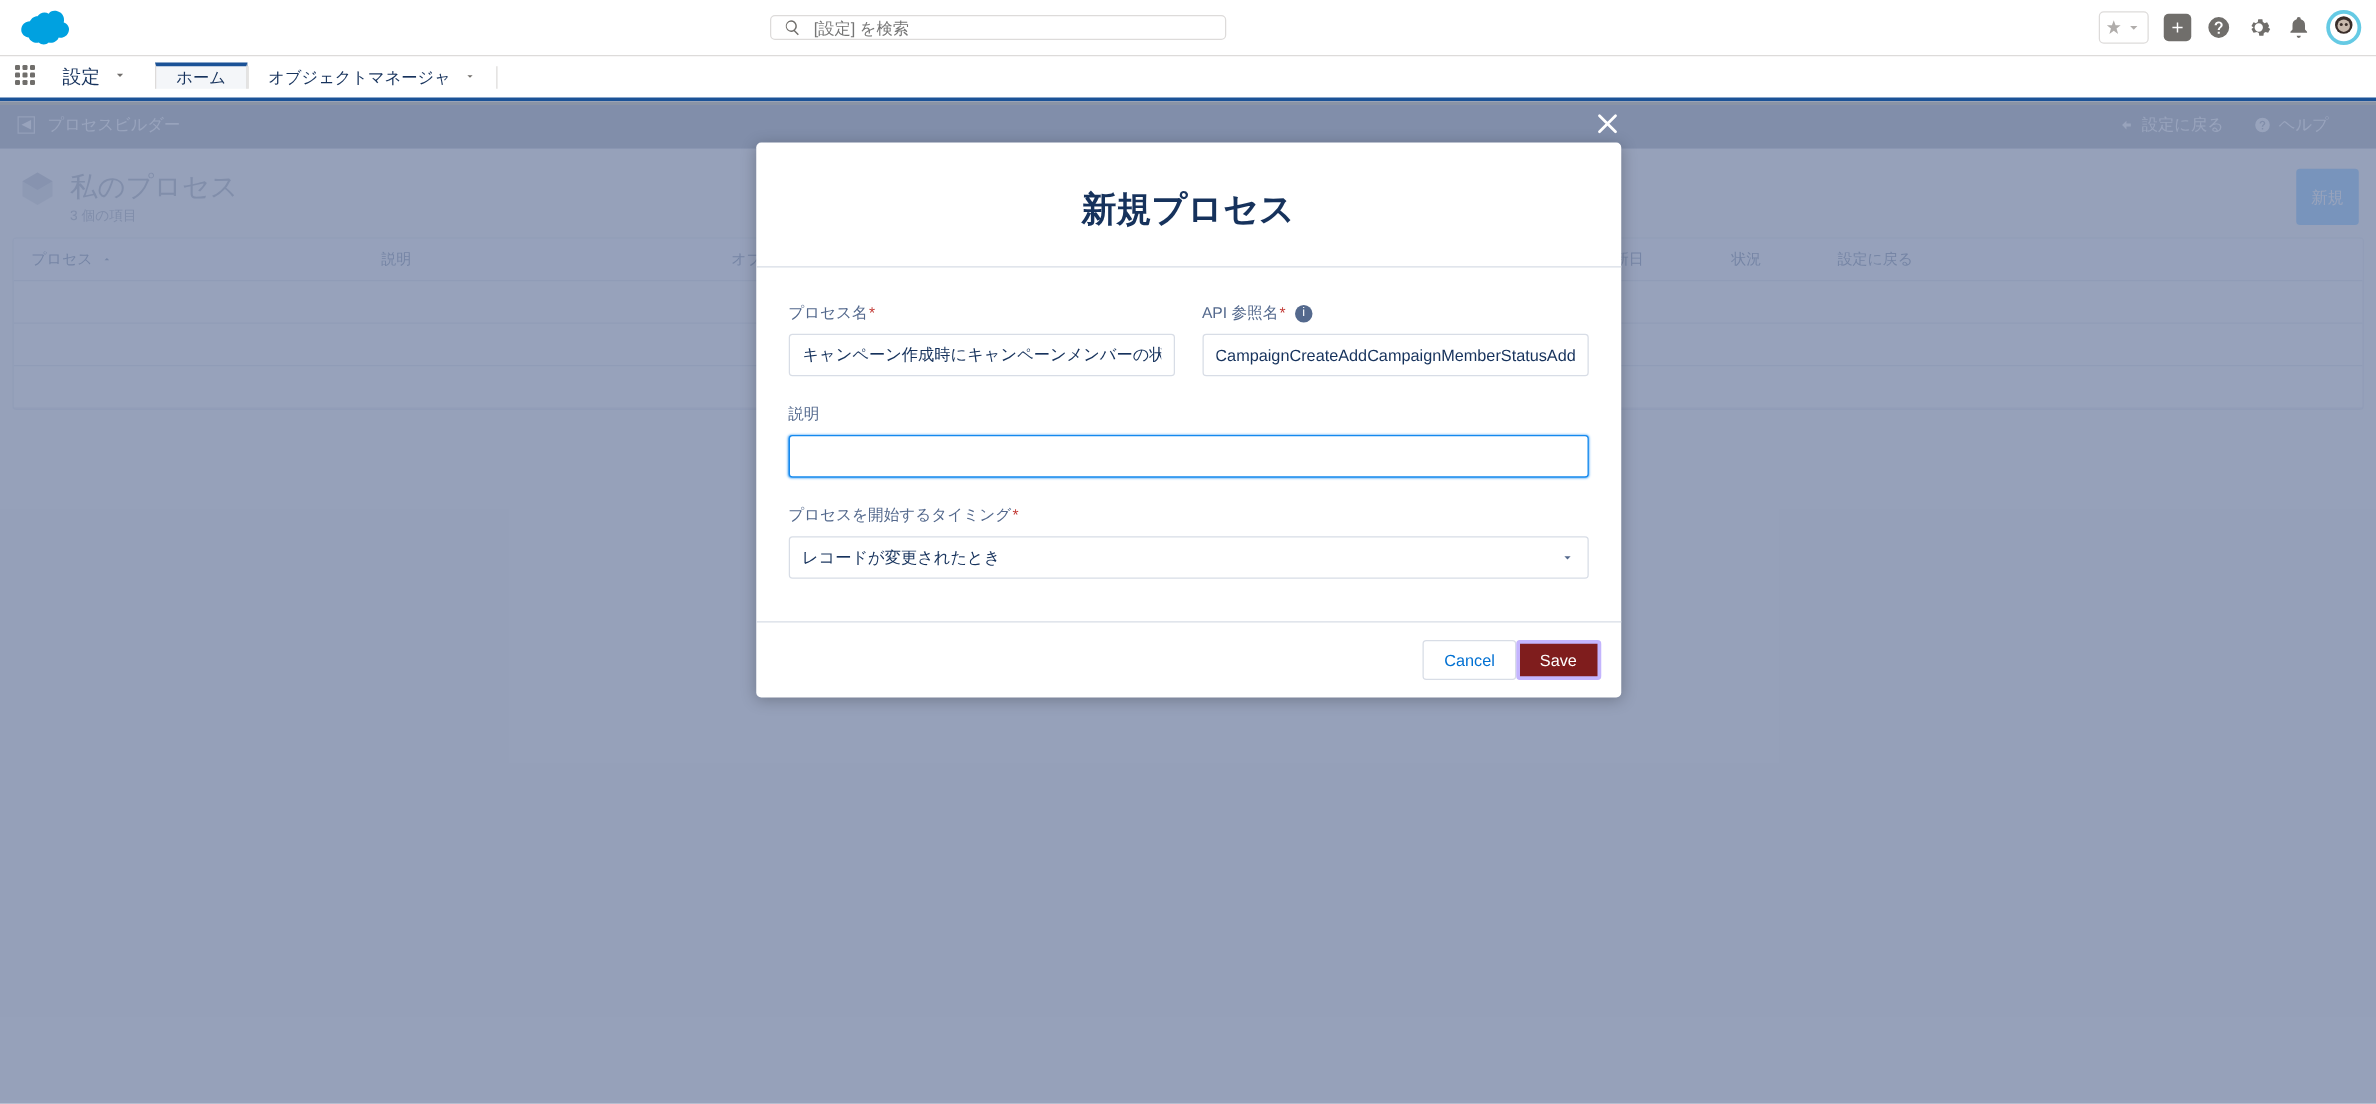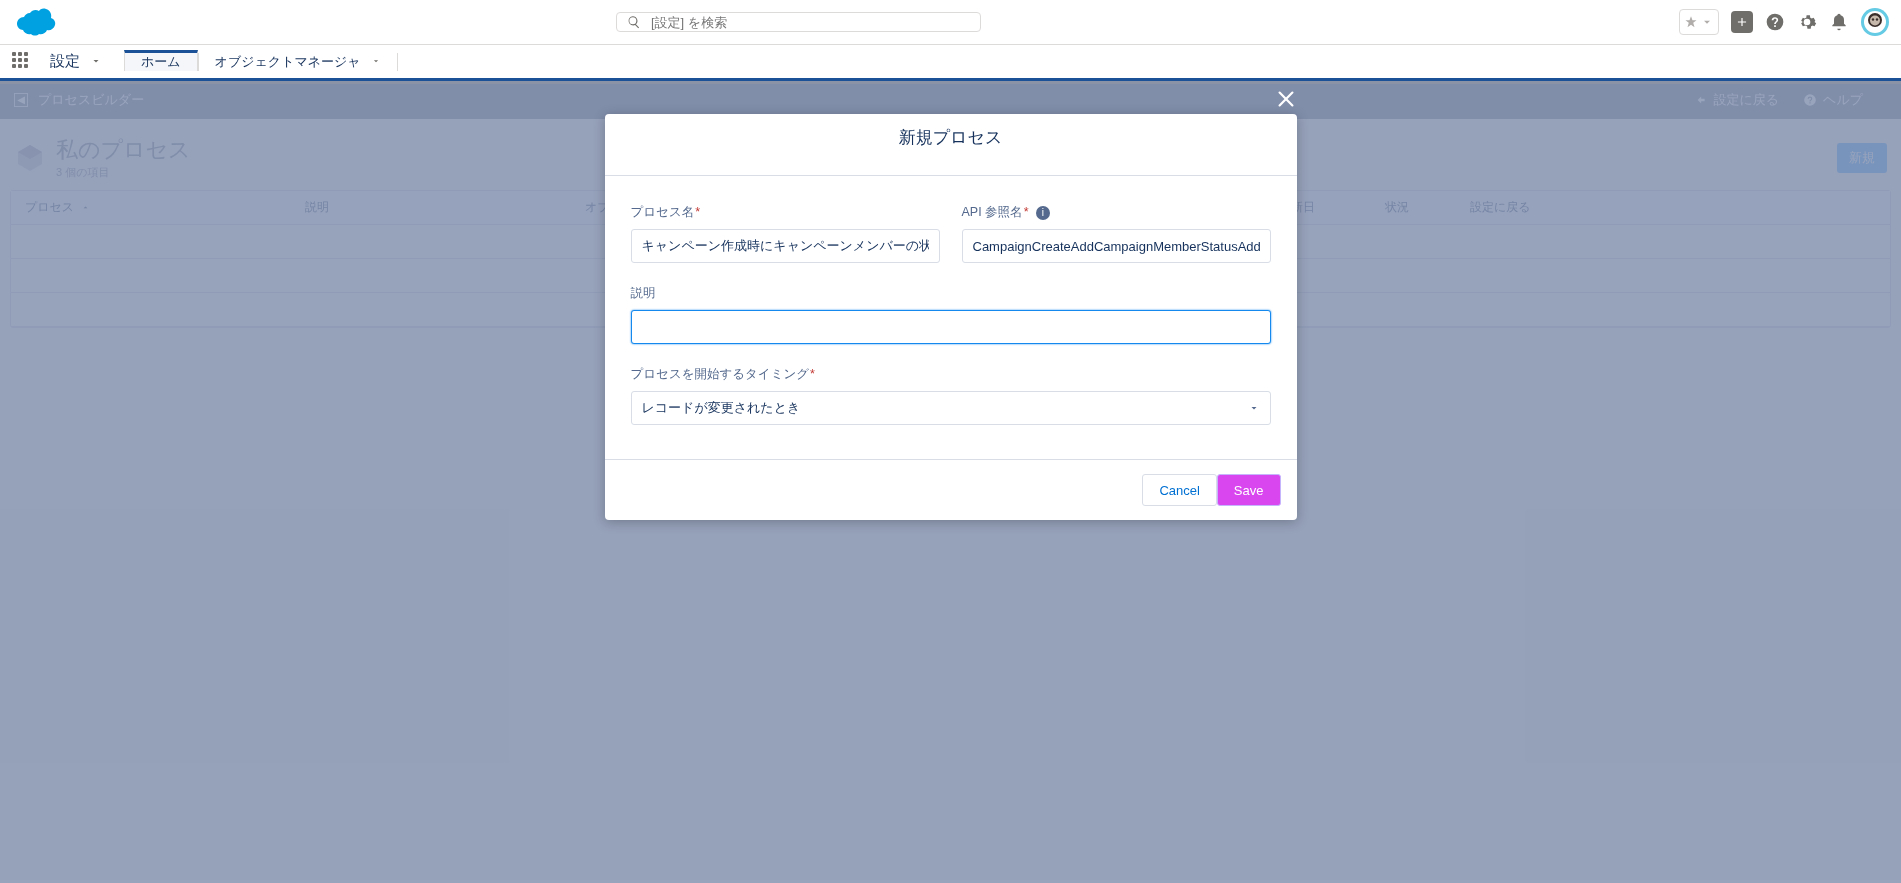--- a/index.html
+++ b/index.html
@@ -37,54 +37,54 @@
 
   
   .builder-hdr{height:38px;background:#8a94a6;display:flex;align-items:center;padding:0 14px;color:#fff;font-size:13px}
   .builder-hdr .sq{width:14px;height:14px;border:1px solid rgba(255,255,255,.8);margin-right:10px;display:flex;align-items:center;justify-content:center;font-size:10px;line-height:1}
   .builder-hdr .spacer{flex:1}
   .builder-hdr .bk{display:flex;align-items:center;gap:6px;margin-right:24px}
   .builder-hdr svg{width:14px;height:14px;fill:#fff}
 
   
   .page{background:#f2f2f3;height:calc(883px - 45px - 39px - 38px);padding:10px 10px 0 10px;position:relative}
-  .page-head{display:flex;align-items:center;padding:6px 4px 10px 4px}
+  .page-head{display:flex;padding:6px 4px 10px 4px}
   .page-icon{width:32px;height:32px;margin-right:10px}
   .page-title{font-size:22px;color:#8a94a6;font-weight:400}
   .page-sub{font-size:11px;color:#8a94a6}
   .new-btn{margin-left:auto;background:#5eb4ff;color:#fff;border:none;border-radius:3px;padding:6px 12px;font-size:13px}
 
   .grid{border:1px solid #d8dde6;background:#f9f9fa;border-radius:3px}
   .ghead{display:flex;height:34px;align-items:center;font-size:12px;color:#54698d;border-bottom:1px solid #d8dde6;background:#f4f6f9}
   .gh{padding:0 14px}
   .gh.sort svg{width:9px;height:9px;fill:#54698d;margin-left:4px;vertical-align:middle}
   .c-proc{width:280px}.c-desc{width:280px}.c-obj{width:350px}.c-type{width:320px}.c-date{width:130px}.c-stat{width:85px}.c-act{flex:1}
   .grow{height:34px;border-bottom:1px solid #d8dde6}
 
   
   .scrim{position:absolute;inset:0;background:rgba(126,140,171,.8);top:0}
   .modal-wrap{position:absolute;left:0;right:0;top:114px;display:flex;justify-content:center;pointer-events:none}
   .modal{width:692px;background:#fff;border-radius:4px;box-shadow:0 2px 12px rgba(0,0,0,.25);pointer-events:auto;position:relative}
   .close{position:absolute;top:-26px;right:-2px;width:24px;height:24px;color:#fff;cursor:pointer}
   .close svg{width:22px;height:22px;fill:#fff}
-  .m-title{font-size:17px;color:#16325c;text-align:center;padding:12px 0 26px 0;border-bottom:1px solid #d8dde6;font-weight:400}
+  .m-title{font-size:28px;color:#16325c;text-align:center;padding:35px 0 26px 0;border-bottom:1px solid #d8dde6;font-weight:700}
   .m-body{padding:28px 26px 34px 26px}
   .row{display:flex;gap:22px;margin-bottom:22px}
   .field{flex:1;min-width:0}
   .lbl{font-size:12.5px;color:#54698d;display:block;margin-bottom:8px}
   .req{color:#c23934;margin-left:1px}
   .info{display:inline-flex;width:14px;height:14px;background:#54698d;border-radius:50%;color:#fff;align-items:center;justify-content:center;font-size:10px;margin-left:4px;vertical-align:middle}
   .inp,.sel{width:100%;height:34px;border:1px solid #d8dde6;border-radius:3px;padding:0 10px;font-size:13px;color:#16325c;background:#fff;outline:none}
   .inp.focus{border-color:#1589ee;box-shadow:0 0 2px #1589ee}
   .sel{display:flex;align-items:center;justify-content:space-between;cursor:pointer}
   .sel svg{width:12px;height:12px;fill:#54698d}
   .m-foot{border-top:1px solid #d8dde6;padding:14px 16px;display:flex;justify-content:flex-end;}
   .btn{height:32px;padding:0 16px;border-radius:3px;font-size:13px;cursor:pointer}
   .btn-neutral{background:#fff;border:1px solid #d8dde6;color:#0070d2}
-  .btn-brand{background:#d946ef;border:1px solid #c4b5fd;color:#fff}
+  .btn-brand{background:#7f1d1d;border:3px solid #c4b5fd;color:#fff}
 </style>
 </head>
 <body>
 
 <div class="global-header">
   <div class="logo">
     <svg viewBox="0 0 44 30">
         <path fill="#00A1E0" d="M18 6c2-3 6-4 9-2 1-2 4-3 7-2 4 1 6 5 5 9 3 1 5 4 4 7-1 4-5 6-8 5-1 3-5 5-8 4-2 2-6 2-8 0-3 1-7-1-8-4-3 0-6-3-6-6 0-4 3-7 7-7 1-2 3-4 6-4z"></path>
       </svg>
   </div>

